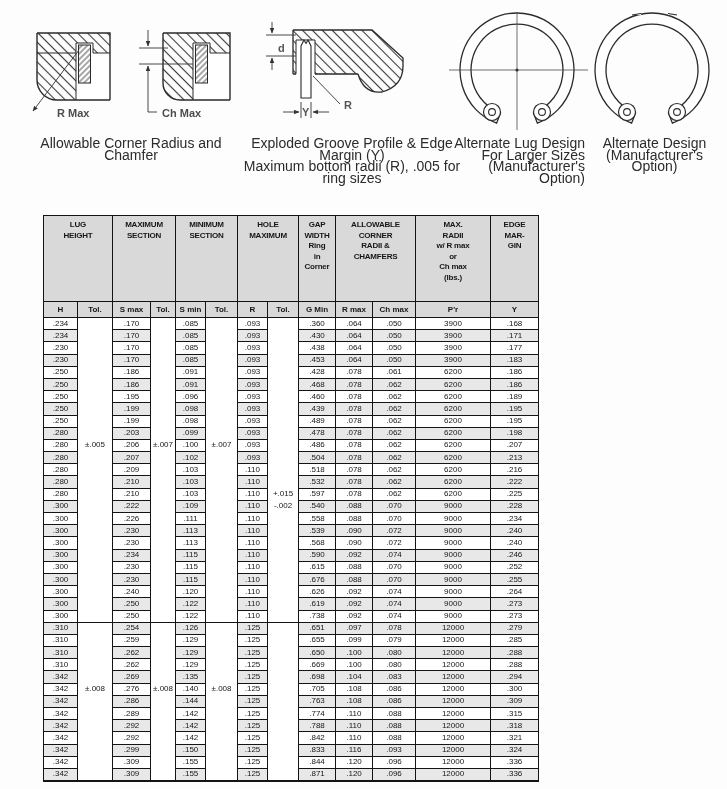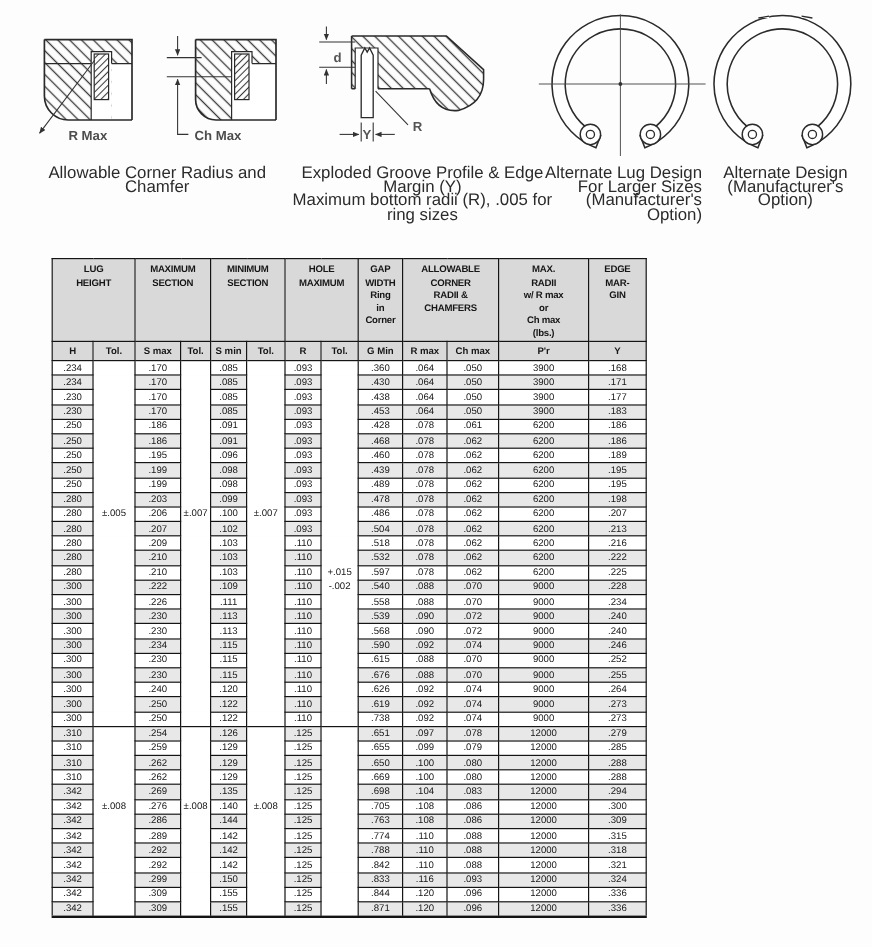--- a/index.html
+++ b/index.html
@@ -10,21 +10,21 @@
   svg text { font-family:"Liberation Sans", sans-serif; }
   .part-label { font-size:11px; font-weight:bold; fill:#4d4d4d; }
   .dim-label  { font-size:11px; font-weight:bold; fill:#555; }
 
   .caption { position:absolute; text-align:center; font-size:14px; line-height:11.5px; color:#2b2b2b; }
 
   table.spec { position:absolute; left:43px; top:215px; border-collapse:collapse; table-layout:fixed;
                border:1.5px solid #141414; border-bottom-width:2.5px; }
   table.spec th, table.spec td { font-size:8px; color:#161616; text-align:center; vertical-align:middle;
                padding:0; line-height:1; overflow:hidden; white-space:nowrap; }
-  tr.group-row th { border:1px solid #141414; background:#d9d9d9; height:69px; vertical-align:top;
+  tr.group-row th { border:1px solid #141414; background:#d9d9d9; height:86px; vertical-align:top;
                padding-top:4px; font-size:8px; font-weight:bold; line-height:10.5px; letter-spacing:-0.2px; }
   tr.sub-row th { border:1px solid #141414; background:#d9d9d9; height:16px; font-weight:bold; font-size:8px; }
   td.val { border:1px solid #141414; height:12.2px; background:#fff; }
   tr.shade td.val { background:#e8e8e8; }
   td.tol { background:#fff; font-size:7.5px; color:#161616; }
   tr.section-break td { border-top:1px solid #141414; }
 </style>
 </head>
 <body>
 

